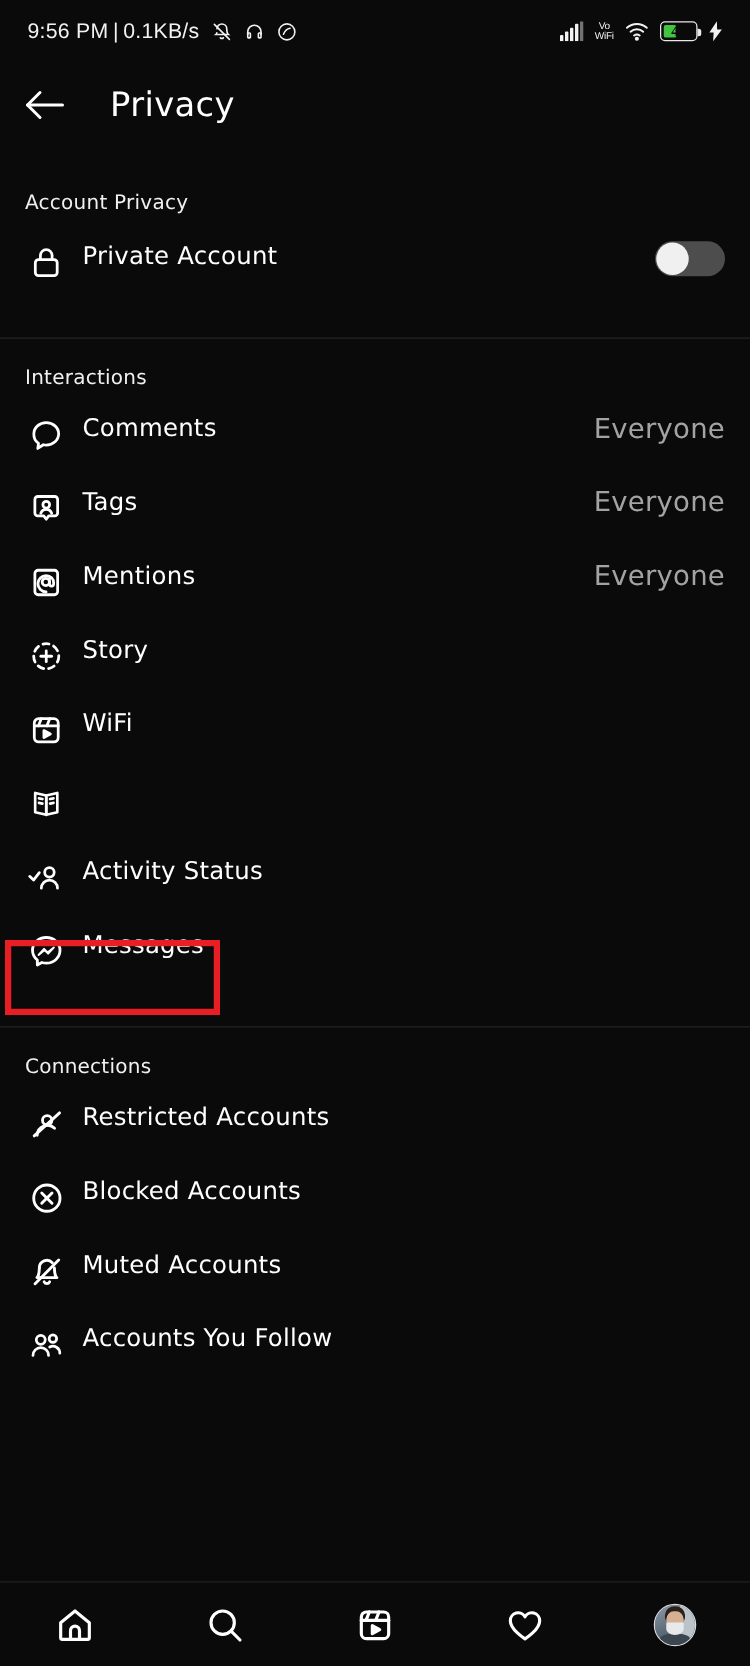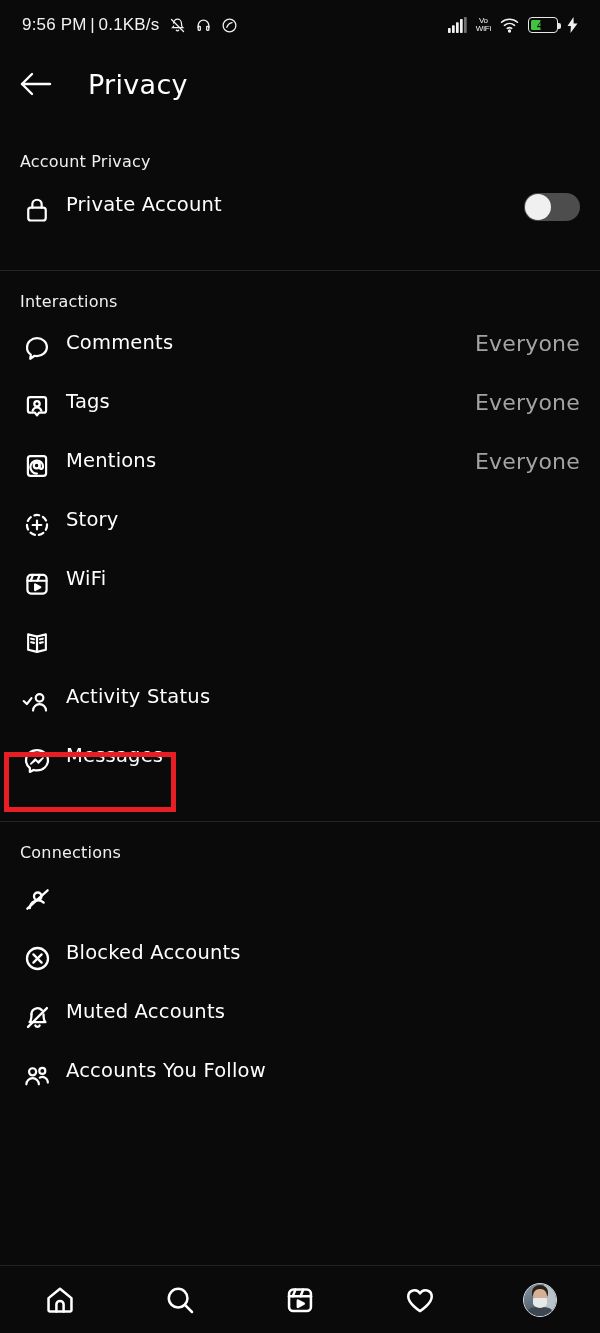--- a/index.html
+++ b/index.html
@@ -335,20 +335,21 @@
     <div style="margin-top:20px">
 
       <div class="row">
         <span class="row-icon">
           <svg width="29" height="29" viewBox="0 0 24 24" fill="none" stroke="#fff" stroke-width="1.9" stroke-linecap="round" stroke-linejoin="round">
             <circle cx="12.2" cy="9.3" r="3.1"></circle>
             <path d="M5.6 19.2a6.8 6.8 0 0 1 11.5-4.6"></path>
             <line x1="3.6" y1="19.6" x2="20.4" y2="4.4"></line>
           </svg>
         </span>
+        <span class="row-label">Restricted Accounts</span>
         <span class="row-value"></span>
       </div>
 
       <div class="row">
         <span class="row-icon">
           <svg width="29" height="29" viewBox="0 0 24 24" fill="none" stroke="#fff" stroke-width="1.9" stroke-linecap="round">
             <circle cx="12" cy="12" r="8.7"></circle>
             <line x1="8.6" y1="8.6" x2="15.4" y2="15.4"></line>
             <line x1="15.4" y1="8.6" x2="8.6" y2="15.4"></line>
           </svg>

